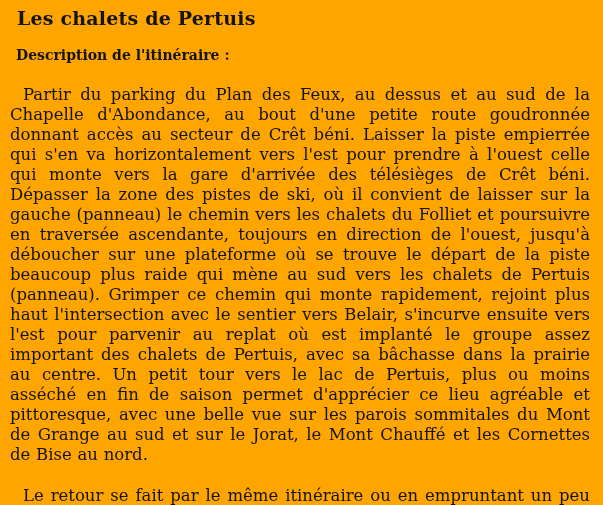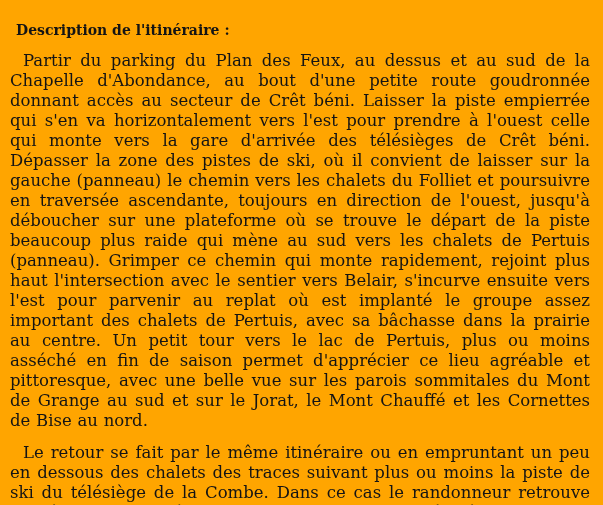--- a/index.html
+++ b/index.html
@@ -31,24 +31,25 @@
     font-size: 14px;
     font-weight: bold;
     line-height: 18px;
     margin: 15px 0 0 6px;
   }
   .body-paragraph {
     font-size: 16.5px;
     line-height: 20px;
     text-align: justify;
     text-indent: 13px;
-    margin: 12px 0;
+    margin: 21px 0;
     word-spacing: 0.5px;
   }
 </style>
 </head>
 <body style="background: rgb(255, 165, 0);">
 
 <div class="page" style="color: rgb(20, 20, 20);">
+  <h1 class="page-title">Les chalets de Pertuis</h1>
   <h2 class="section-heading">Description de l'itinéraire :</h2>
   <p class="body-paragraph">Partir du parking du Plan des Feux, au dessus et au sud de la Chapelle d'Abondance, au bout d'une petite route goudronnée donnant accès au secteur de Crêt béni. Laisser la piste empierrée qui s'en va horizontalement vers l'est pour prendre à l'ouest celle qui monte vers la gare d'arrivée des télésièges de Crêt béni. Dépasser la zone des pistes de ski, où il convient de laisser sur la gauche (panneau) le chemin vers les chalets du Folliet et poursuivre en traversée ascendante, toujours en direction de l'ouest, jusqu'à déboucher sur une plateforme où se trouve le départ de la piste beaucoup plus raide qui mène au sud vers les chalets de Pertuis (panneau). Grimper ce chemin qui monte rapidement, rejoint plus haut l'intersection avec le sentier vers Belair, s'incurve ensuite vers l'est pour parvenir au replat où est implanté le groupe assez important des chalets de Pertuis, avec sa bâchasse dans la prairie au centre. Un petit tour vers le lac de Pertuis, plus ou moins asséché en fin de saison permet d'apprécier ce lieu agréable et pittoresque, avec une belle vue sur les parois sommitales du Mont de Grange au sud et sur le Jorat, le Mont Chauffé et les Cornettes de Bise au nord.</p>
   <p class="body-paragraph">Le retour se fait par le même itinéraire ou en empruntant un peu en dessous des chalets des traces suivant plus ou moins la piste de ski du télésiège de la Combe. Dans ce cas le randonneur retrouve l'itinéraire de montée plus bas, vers la zone du Crêt béni.</p>
 </div>
 
 </body></html>

